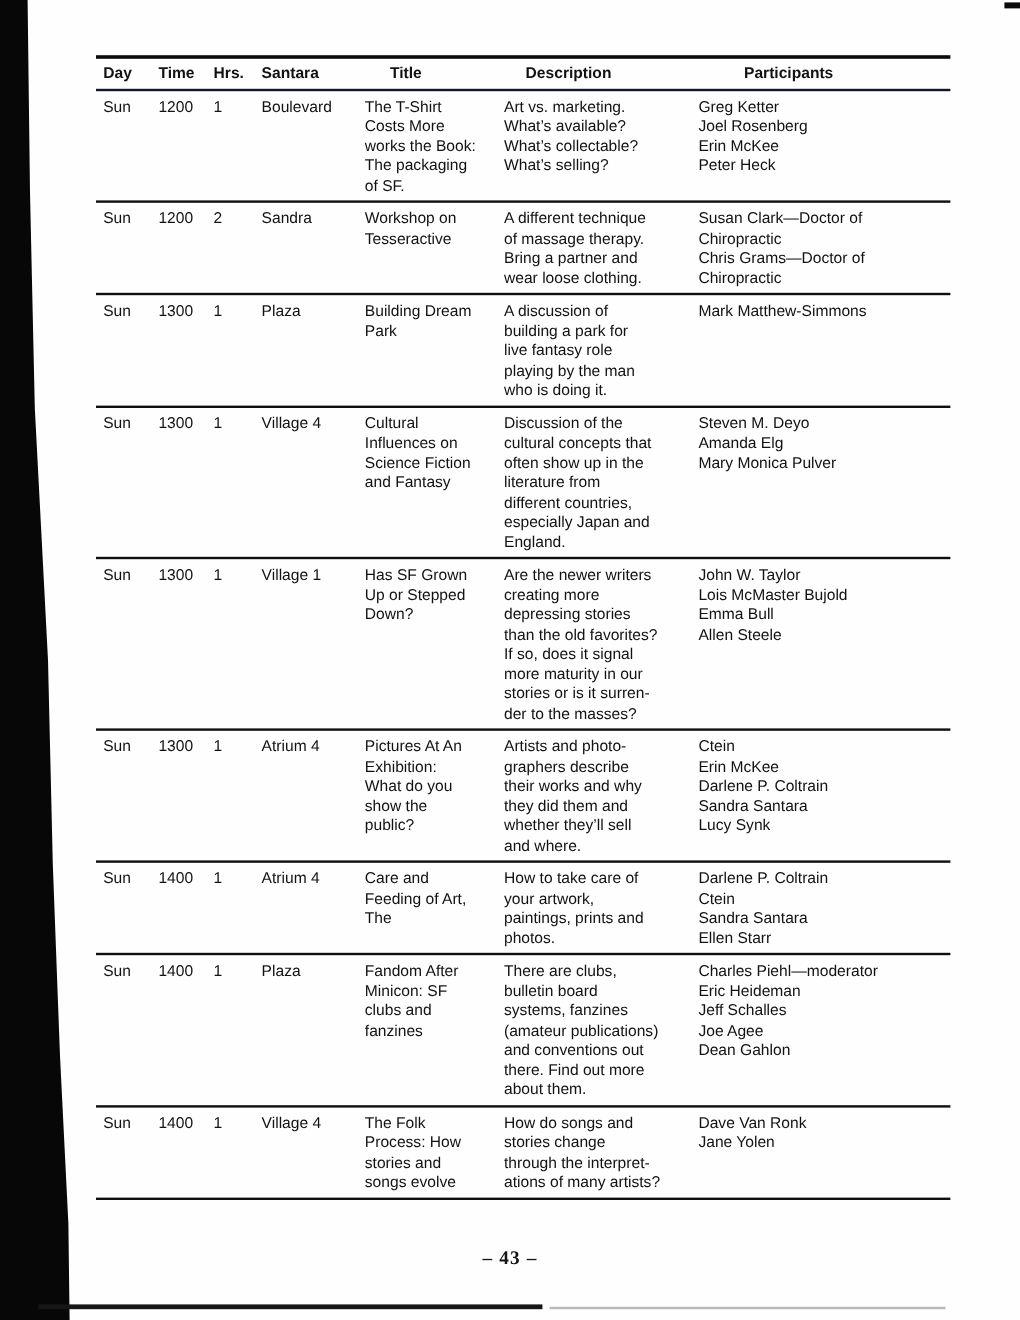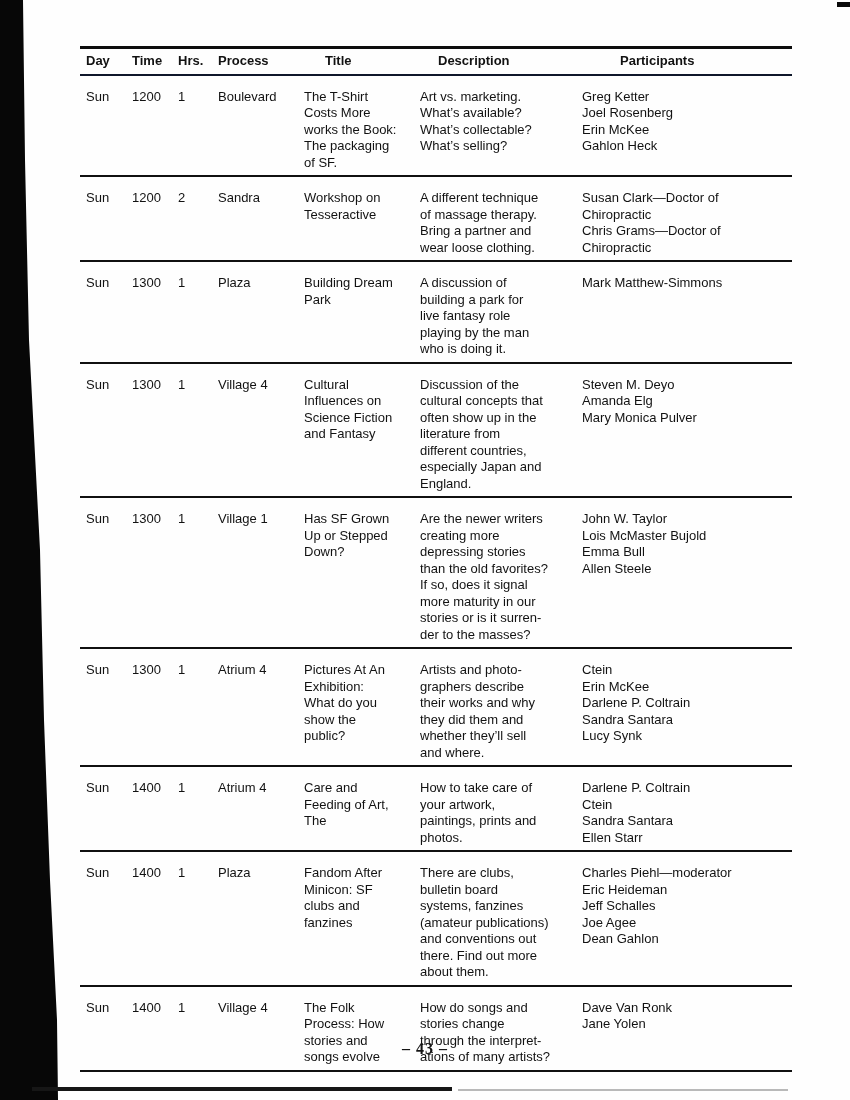--- a/index.html
+++ b/index.html
@@ -28,21 +28,20 @@
     grid-template-columns:46px 46px 40px 86px 116px 162px 216px;
   }
   .header-row{
     border-bottom:2px solid #0f172a;
     padding:4px 0 4px;
     font-weight:bold;
   }
   .table-row{
     border-bottom:2px solid #101010;
     padding:5px 0 4px;
-    margin-top:8px;
   }
   .hcell{padding-left:6px;white-space:nowrap;}
   .hcell.h-title{padding-left:27px;}
   .hcell.h-desc{padding-left:24px;}
   .hcell.h-part{padding-left:44px;}
   .cell{
     padding-left:6px;padding-right:4px;
     white-space:pre-line;
   }
   .page-number{
@@ -65,21 +64,21 @@
   </svg>
   <div class="corner-tick"></div>
   <div class="bottom-line"></div>
   <div class="bottom-line-faint"></div>
 
   <div class="schedule-table">
     <div class="header-row">
       <div class="hcell">Day</div>
       <div class="hcell">Time</div>
       <div class="hcell">Hrs.</div>
-      <div class="hcell">Process</div>
+      <div class="hcell">Santara</div>
       <div class="hcell h-title">Title</div>
       <div class="hcell h-desc">Description</div>
       <div class="hcell h-part">Participants</div>
     </div>
     <div>
         <div class="table-row">
       <div class="cell">Sun</div>
       <div class="cell">1200</div>
       <div class="cell">1</div>
       <div class="cell">Boulevard</div>
@@ -88,21 +87,21 @@
 works the Book:
 The packaging
 of SF.</div>
       <div class="cell">Art vs. marketing.
 What’s available?
 What’s collectable?
 What’s selling?</div>
       <div class="cell">Greg Ketter
 Joel Rosenberg
 Erin McKee
-Gahlon Heck</div>
+Peter Heck</div>
     </div>
         <div class="table-row">
       <div class="cell">Sun</div>
       <div class="cell">1200</div>
       <div class="cell">2</div>
       <div class="cell">Sandra</div>
       <div class="cell">Workshop on
 Tesseractive</div>
       <div class="cell">A different technique
 of massage therapy.

